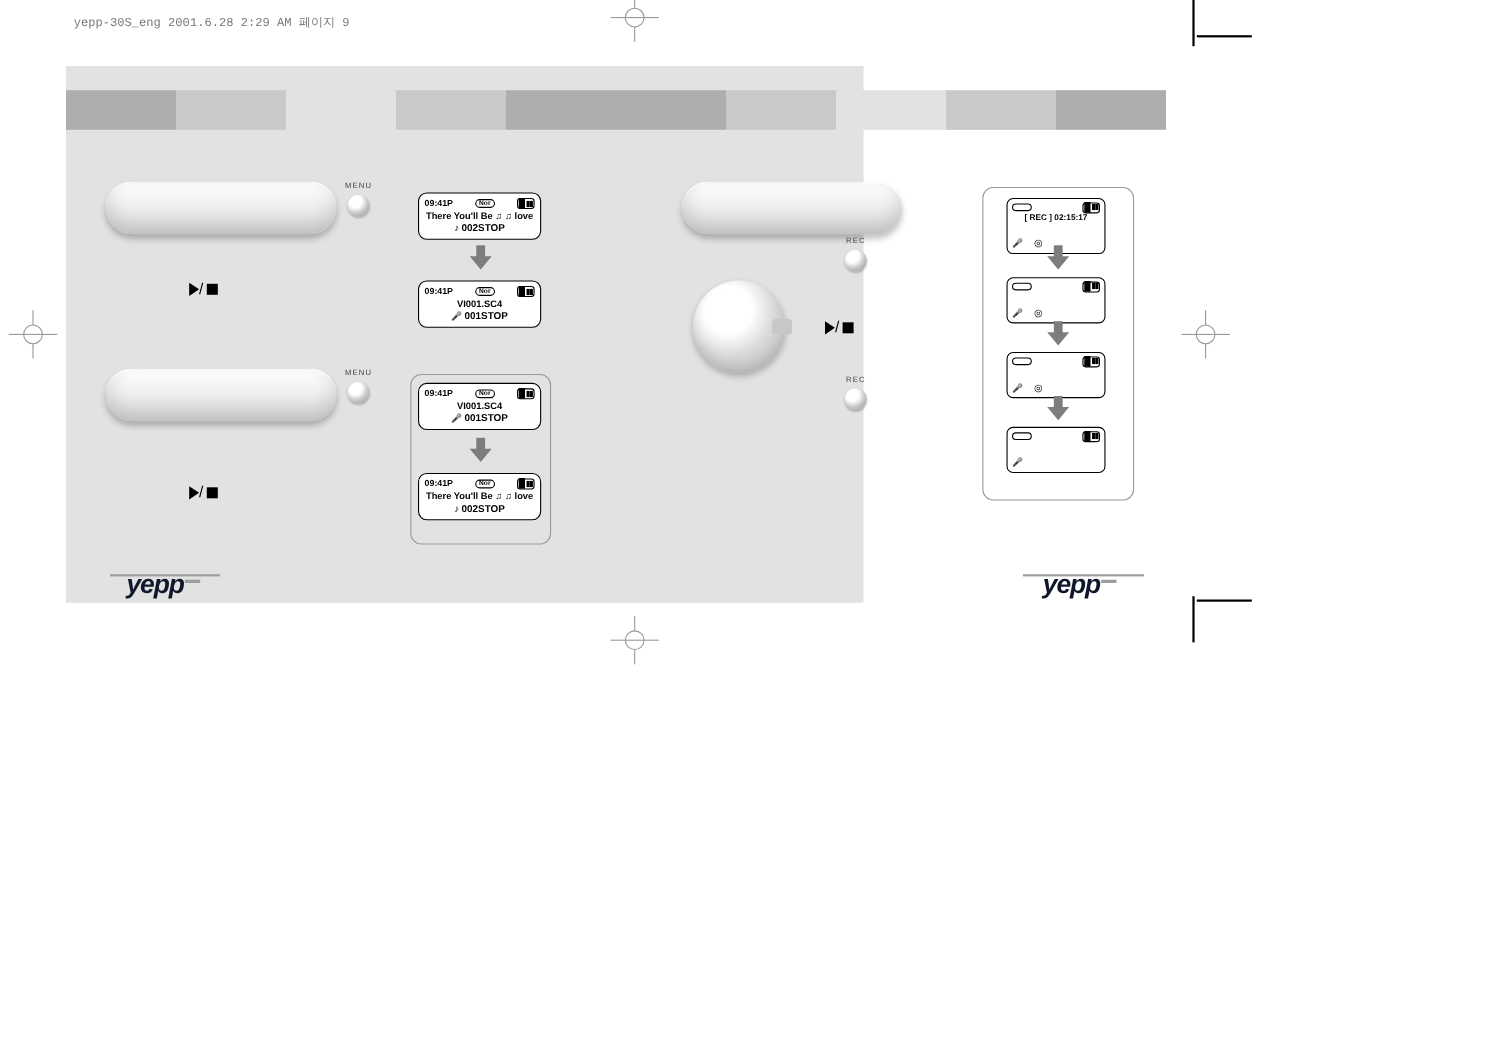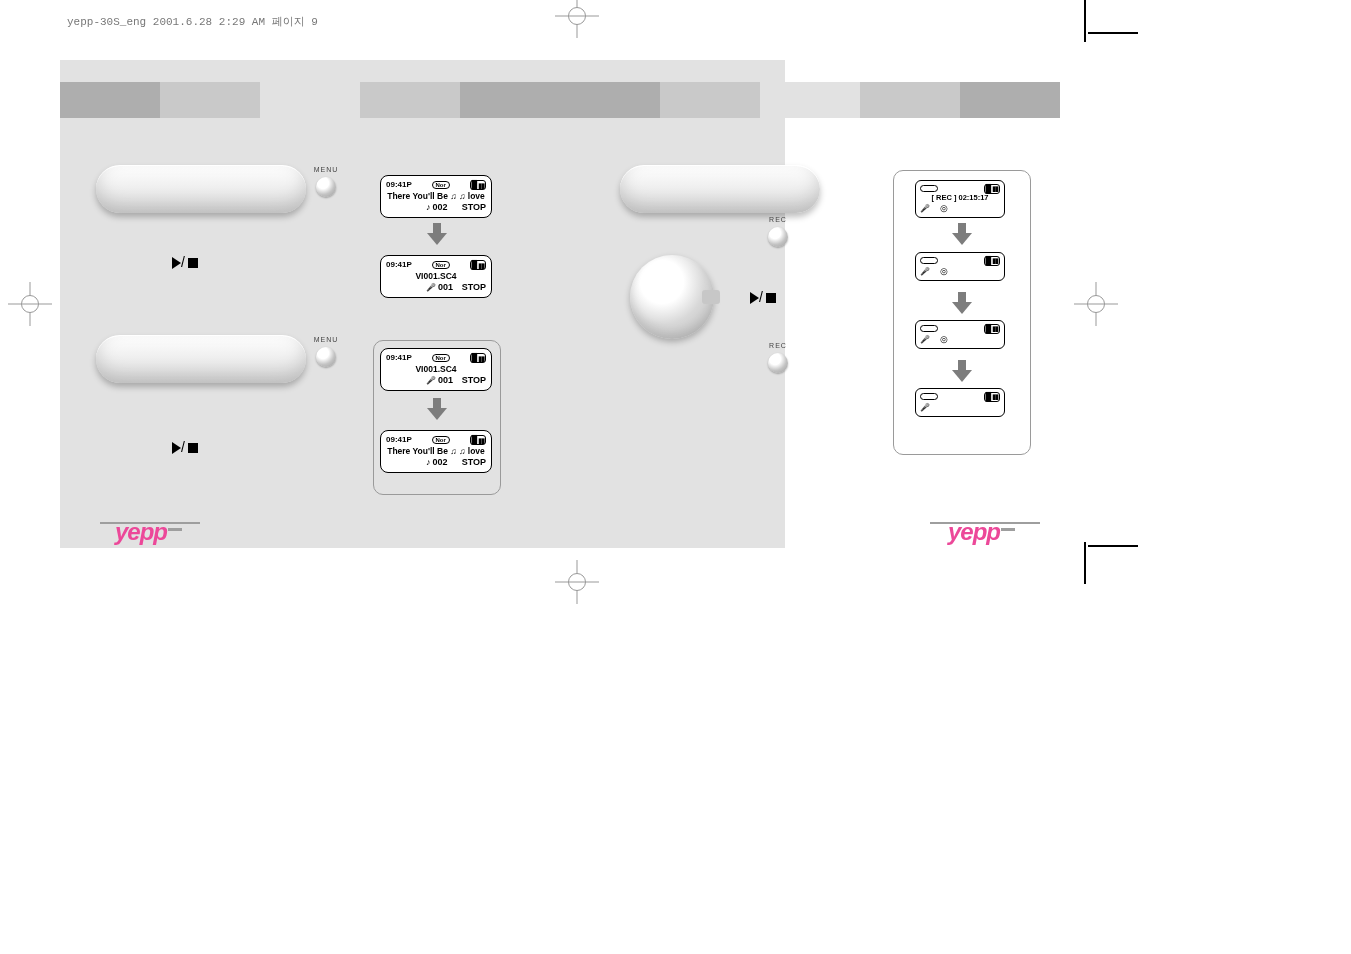--- a/index.html
+++ b/index.html
@@ -53,38 +53,38 @@
 
   
   .lcd { position:absolute; width:112px; border:1.5px solid #000; border-radius:8px; background:#fff; padding:4px 5px 5px 5px; font-family: Arial, sans-serif; }
   .lcd .row1 { display:flex; justify-content:space-between; align-items:center; height:10px; margin-bottom:2px; }
   .lcd .time { font:700 8px/1 Arial; }
   .lcd .nor  { font:700 6px/1 Arial; border:1px solid #000; border-radius:6px; padding:0 3px; }
   .lcd .pbar { font:700 7px/1 Arial; border:1px solid #000; border-radius:3px; padding:0 1px; display:inline-flex; align-items:center; background:#fff; }
   .lcd .pbar::before { content:"█"; font-size:8px; margin-right:1px; }
   .lcd .pbar .cells { letter-spacing:-1px; font-size:7px; }
   .lcd .row2 { font:700 8.5px/1.1 Arial; text-align:center; margin-bottom:2px; white-space:nowrap; }
-  .lcd .row3 { display:flex; justify-content:space-between; align-items:center;margin-left:40px; }
+  .lcd .row3 { display:flex; justify-content:center; align-items:center; }
   .lcd .tnum { font:700 9px/1 Arial; }
   .lcd .note::before { content:"♪"; margin-right:2px; }
   .lcd .mic::before  { content:"🎤"; font-size:8px; margin-right:2px; filter:grayscale(1);}
   .lcd .status { font:900 9px/1 Arial; }
 
   .lcd.mini { width:90px; padding:3px 4px 4px 4px; border-width:1px; border-radius:6px; }
   .lcd.mini .row1 { height:9px; margin-bottom:1px; }
-  .lcd.mini .row2 { font-size:7.5px; margin-bottom:1px; }
+  .lcd.mini .row2 { font-size:7.5px; margin-bottom:14px; }
   .lcd.mini .icons { display:flex; gap:8px; font-size:9px; }
 
   .darrow { position:absolute; width:24px; height:24px; }
   .darrow::before { content:""; position:absolute; left:50%; top:0; width:8px; height:12px; background:#7d7d7d; transform:translateX(-50%); }
   .darrow::after  { content:""; position:absolute; left:50%; top:10px; width:0; height:0; border-left:10px solid transparent; border-right:10px solid transparent; border-top:12px solid #7d7d7d; transform:translateX(-50%); }
 
   .group-border { position:absolute; border:1.5px solid #9a9a9a; border-radius:10px; }
 
-  .yepp-logo { position:absolute; font:italic 900 24px/1 Arial,sans-serif; color:#ec4899; letter-spacing:-1px; }
+  .yepp-logo { position:absolute; font:italic 900 24px/1 Arial,sans-serif; color:#0f172a; letter-spacing:-1px; }
   .yepp-logo::after { content:""; display:inline-block; width:14px; height:3px; background:#9e9e9e; vertical-align:super; margin-left:1px; }
   .yepp-underline { position:absolute; height:2px; background:#9e9e9e; }
 
   .right-page-rule { position:absolute; right:210px; top:0; width:2px; height:42px; background:#000; }
   .right-page-rule2 { position:absolute; right:170px; top:32px; width:50px; height:2px; background:#000; }
 </style>
 </head>
 <body>
 
 <div class="page-wrap">

